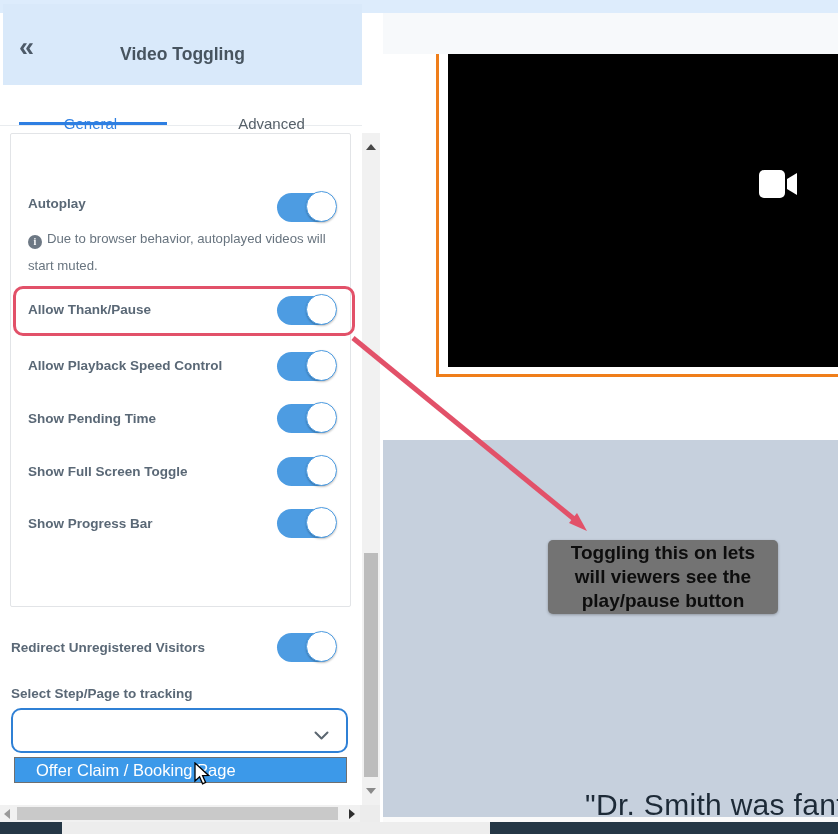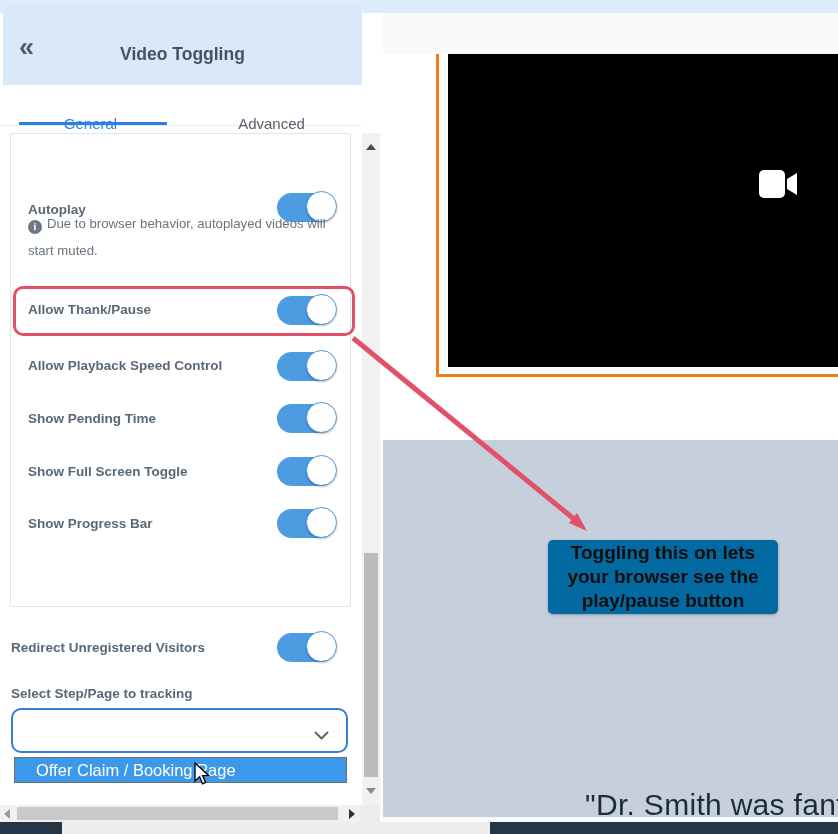--- a/index.html
+++ b/index.html
@@ -65,21 +65,21 @@
 
   
   .pv-lightband{left:383px;top:13px;width:455px;height:41px;background:#f7f9fb;}
   .pv-white{left:383px;top:54px;width:455px;height:386px;background:#ffffff;}
   .video-frame{left:436px;top:54px;width:402px;height:323px;border-left:3px solid #ef7e1a;border-bottom:3px solid #ef7e1a;box-sizing:border-box;}
   .video-black{left:448px;top:54px;width:390px;height:313px;background:#000;cursor:pointer;}
   .cam-icon{left:758px;top:169px;}
   .pv-grayblue{left:383px;top:440px;width:455px;height:377px;background:#c6d0dd;}
   .pv-whitestrip{left:383px;top:817px;width:455px;height:5px;background:#fafafa;}
 
-  .tooltip{left:548px;top:540px;width:230px;height:74px;background:#0369a1;border-radius:5px;box-shadow:0 1px 3px rgba(0,0,0,.28);z-index:5;
+  .tooltip{left:548px;top:540px;width:230px;height:74px;background:#737373;border-radius:5px;box-shadow:0 1px 3px rgba(0,0,0,.28);z-index:5;
     display:flex;flex-direction:column;align-items:center;justify-content:center;}
   .tooltip div{font-size:19px;font-weight:700;color:#0d0d0d;line-height:24px;white-space:nowrap;}
 
   .testimonial{left:585px;top:788px;font-size:30px;font-weight:500;color:#1d2a37;white-space:nowrap;letter-spacing:.3px;}
 
   .arrow-svg{left:0;top:0;width:838px;height:834px;pointer-events:none;z-index:8;}
 
   
   .navy-left{left:0;top:822px;width:62px;height:12px;background:#253746;}
   .gray-mid{left:62px;top:822px;width:428px;height:12px;background:#ededed;}
@@ -98,26 +98,26 @@
   </div>
 
   <div class="abs tabs-row">
     <div class="tab general">General</div>
     <div class="tab advanced">Advanced</div>
     <div class="tab-underline"></div>
   </div>
 
   <div class="abs card"></div>
 
-  <div class="row-label" style="top:202px;text-align:center;">Autoplay</div>
+  <div class="row-label" style="top:196px;text-align:center;">Autoplay</div>
   <div class="toggle" style="top:193px;">
       <div class="track"></div>
       <div class="knob"></div>
     </div>
-  <div class="info" style="top:210px;"><span class="i-icon">i</span><span>Due to browser behavior, autoplayed videos will start muted.</span></div>
+  <div class="info" style="top:225px;"><span class="i-icon">i</span><span>Due to browser behavior, autoplayed videos will start muted.</span></div>
 
   <div class="row-label" style="top:302px;">Allow Thank/Pause</div>
   <div class="toggle" style="top:296px;">
       <div class="track"></div>
       <div class="knob"></div>
     </div>
   <div class="abs highlight-box"></div>
 
   <div class="row-label" style="top:358px;">Allow Playback Speed Control</div>
   <div class="toggle" style="top:352px;">
@@ -189,21 +189,21 @@
   <div class="abs cam-icon">
     <svg width="42" height="30" viewBox="0 0 42 30">
       <rect x="1" y="1" width="26" height="28" rx="5" fill="#ffffff"></rect>
       <path d="M29,10 L39,4 L39,26 L29,20 Z" fill="#ffffff"></path>
     </svg>
   </div>
   <div class="abs pv-grayblue"></div>
 
   <div class="abs tooltip">
     <div>Toggling this on lets</div>
-    <div>your browser see the</div>
+    <div>will viewers see the</div>
     <div>play/pause button</div>
   </div>
 
   <div class="abs testimonial">"Dr. Smith was fanta</div>
   <div class="abs pv-whitestrip"></div>
 
   <svg class="abs arrow-svg" viewBox="0 0 838 834">
     <path d="M353,338 L574,519" stroke="#e25169" stroke-width="5" fill="none"></path>
     <polygon points="587,531 569,523 577,513" fill="#e25169"></polygon>
   </svg>

